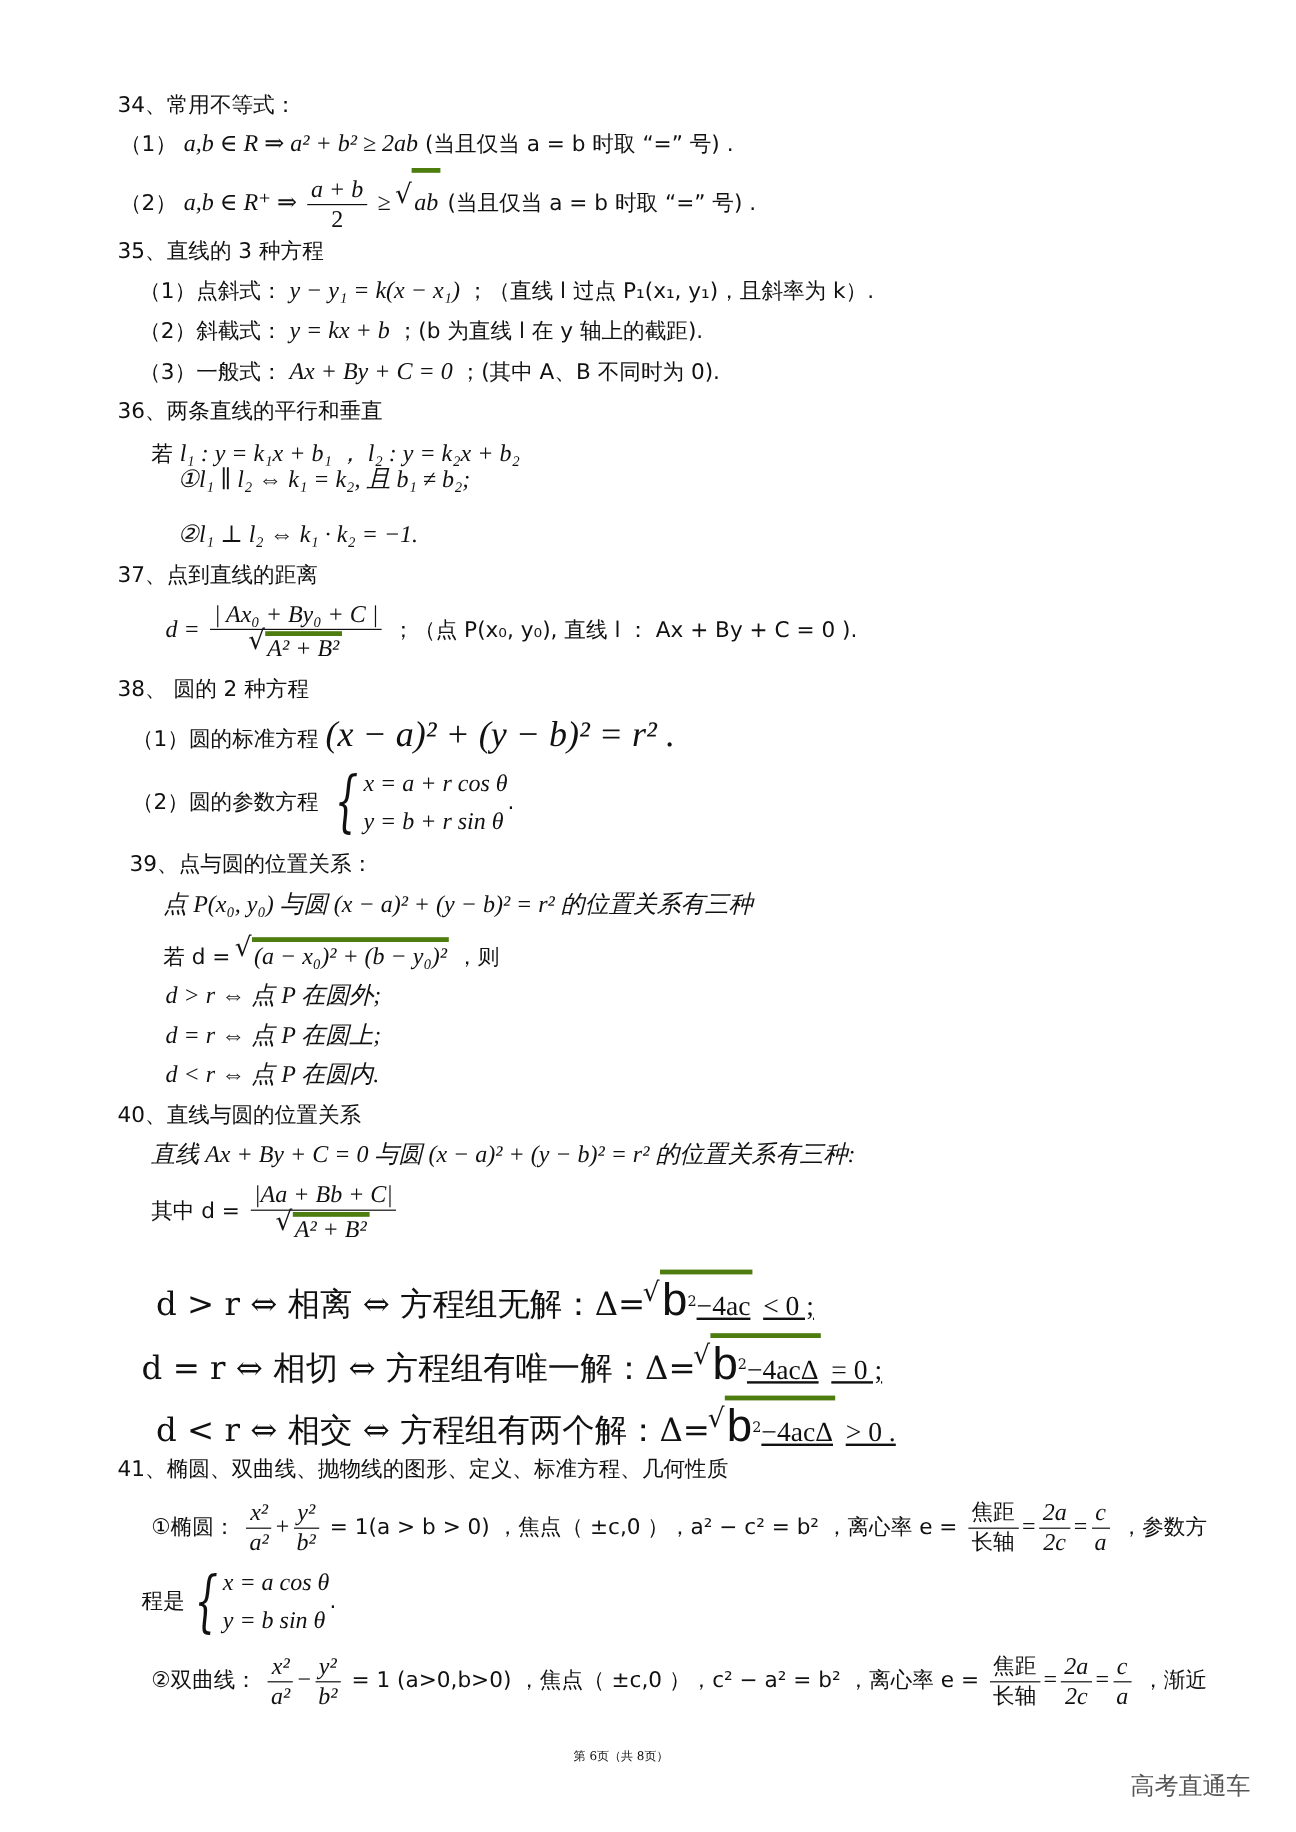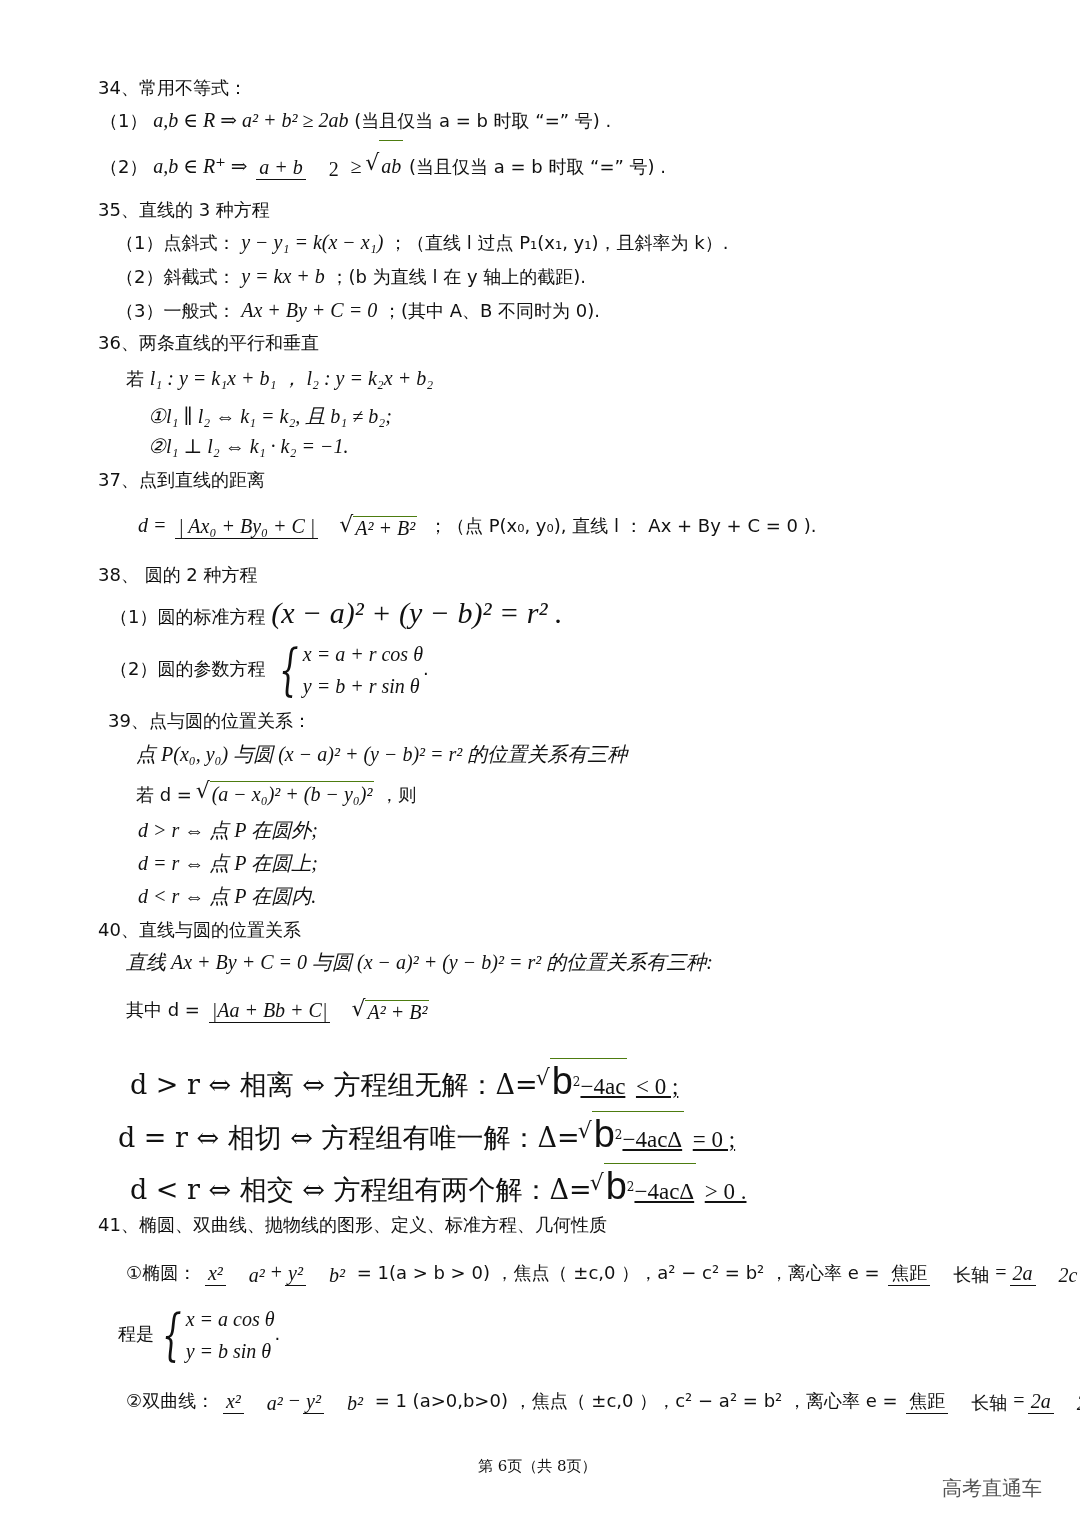--- a/index.html
+++ b/index.html
@@ -1,34 +1,34 @@
 <!DOCTYPE html>
 <html><head>
 <meta charset="utf-8">
 <style>
   html, body { margin: 0; padding: 0; background: #ffffff; }
   body { width: 1080px; height: 1527px; position: relative; overflow: hidden; color: #111; }
   .ln { position: absolute; white-space: nowrap; font-family: "DejaVu Sans", "Liberation Sans", sans-serif; font-size: 18px; line-height: 24px; }
   .m { font-family: "Liberation Serif", "DejaVu Serif", serif; font-style: italic; font-size: 20px; }
   .mr { font-family: "Liberation Serif", "DejaVu Serif", serif; font-style: normal; font-size: 20px; }
   .serifcn { font-family: "DejaVu Serif", "Liberation Serif", serif; }
-  .frac { display: inline-flex; flex-direction: row; align-items: center; vertical-align: middle; margin: 0 3px; gap: 20px; }
+  .frac { display: inline-flex; flex-direction: column; align-items: center; vertical-align: middle; margin: 0 3px; }
   .frac .num { border-bottom: 1px solid #111; padding: 0 3px 1px 3px; line-height: 22px; }
   .frac .den { padding: 1px 3px 0 3px; line-height: 22px; }
   .sqrt { display: inline-block; position: relative; padding-left: 12px; }
   .sqrt::before { content: "√"; position: absolute; left: -2px; top: -2px; font-style: normal; font-family: "DejaVu Serif", serif; font-size: 22px; }
-  .sqrt .rad { border-top: 1px solid #4d7c0f; padding: 0 2px; display: inline-block; }
+  .sqrt .rad { border-top: 4px solid #4d7c0f; padding: 0 2px; display: inline-block; }
   .brace-sys { display: inline-flex; align-items: center; vertical-align: middle; }
   .brace-sys .br { font-family: "DejaVu Serif", serif; font-size: 56px; line-height: 56px; font-weight: 200; transform: scaleX(0.55); margin-right: -4px; }
   .brace-sys .rows { display: flex; flex-direction: column; line-height: 32px; }
   sup { font-size: 12px; vertical-align: 8px; }
   .big { font-size: 27px; font-family: "DejaVu Serif", "Liberation Serif", serif; }
   .big .mr { font-size: 23px; text-decoration: underline; }
   .bigb { font-family: "Liberation Sans", sans-serif; font-size: 38px; font-style: normal; }
-  .footer { position: absolute; font-family: "DejaVu Serif", serif; font-size: 15px; }
+  .footer { position: absolute; font-family: "DejaVu Serif", serif; font-size: 10px; }
   .watermark { position: absolute; font-family: "DejaVu Sans", sans-serif; font-size: 20px; color: #555; }
 </style>
 </head>
 <body>
 
 <div class="ln" style="left:98px;top:76px;">34、常用不等式：</div>
 <div class="ln" style="left:100px;top:108px;">
   <span>（1）</span>
   <span class="m">a,b ∈ R ⇒ a² + b² ≥ 2ab</span>
   <span>(当且仅当 a = b 时取 “=” 号) .</span>
@@ -60,21 +60,21 @@
   <span>（3）一般式：</span>
   <span class="m">Ax + By + C = 0</span>
   <span>；(其中 A、B 不同时为 0).</span>
 </div>
 
 <div class="ln" style="left:98px;top:331px;">36、两条直线的平行和垂直</div>
 <div class="ln" style="left:126px;top:366px;">
   <span>若</span>
   <span class="m">l₁ : y = k₁x + b₁ ， l₂ : y = k₂x + b₂</span>
 </div>
-<div class="ln m" style="left:148px;top:404px;">①l₁ ∥ l₂ ⇔ k₁ = k₂, 且 b₁ ≠ b₂;</div>
+<div class="ln m" style="left:148px;top:388px;">①l₁ ∥ l₂ ⇔ k₁ = k₂, 且 b₁ ≠ b₂;</div>
 <div class="ln m" style="left:148px;top:434px;">②l₁ ⊥ l₂ ⇔ k₁ · k₂ = −1.</div>
 
 <div class="ln" style="left:98px;top:468px;">37、点到直线的距离</div>
 <div class="ln" style="left:138px;top:497px;line-height:56px;">
   <span class="m">d =</span>
   <span class="frac m">
     <span class="num">| Ax₀ + By₀ + C |</span>
     <span class="den"><span class="sqrt"><span class="rad">A² + B²</span></span></span>
   </span>
   <span>；（点 P(x₀, y₀), 直线 l ： Ax + By + C = 0 ).</span>

